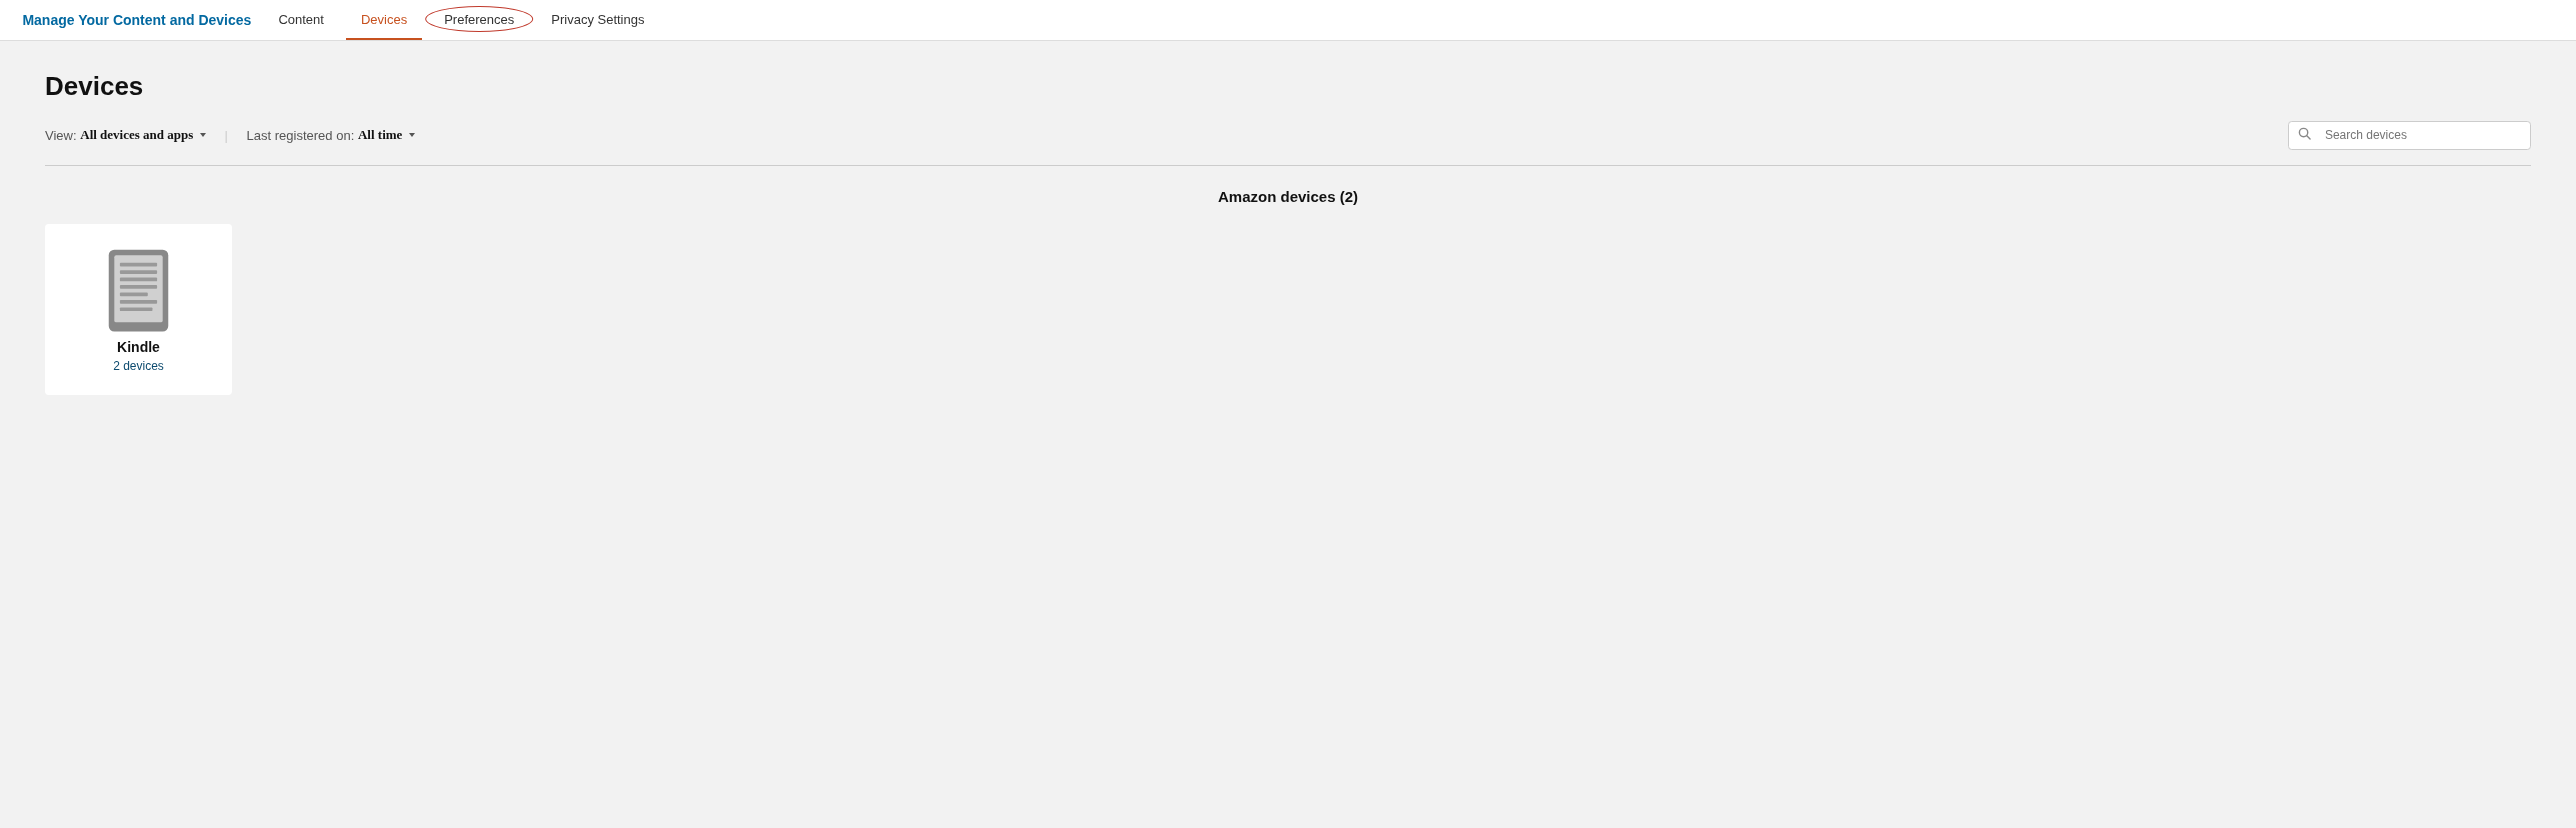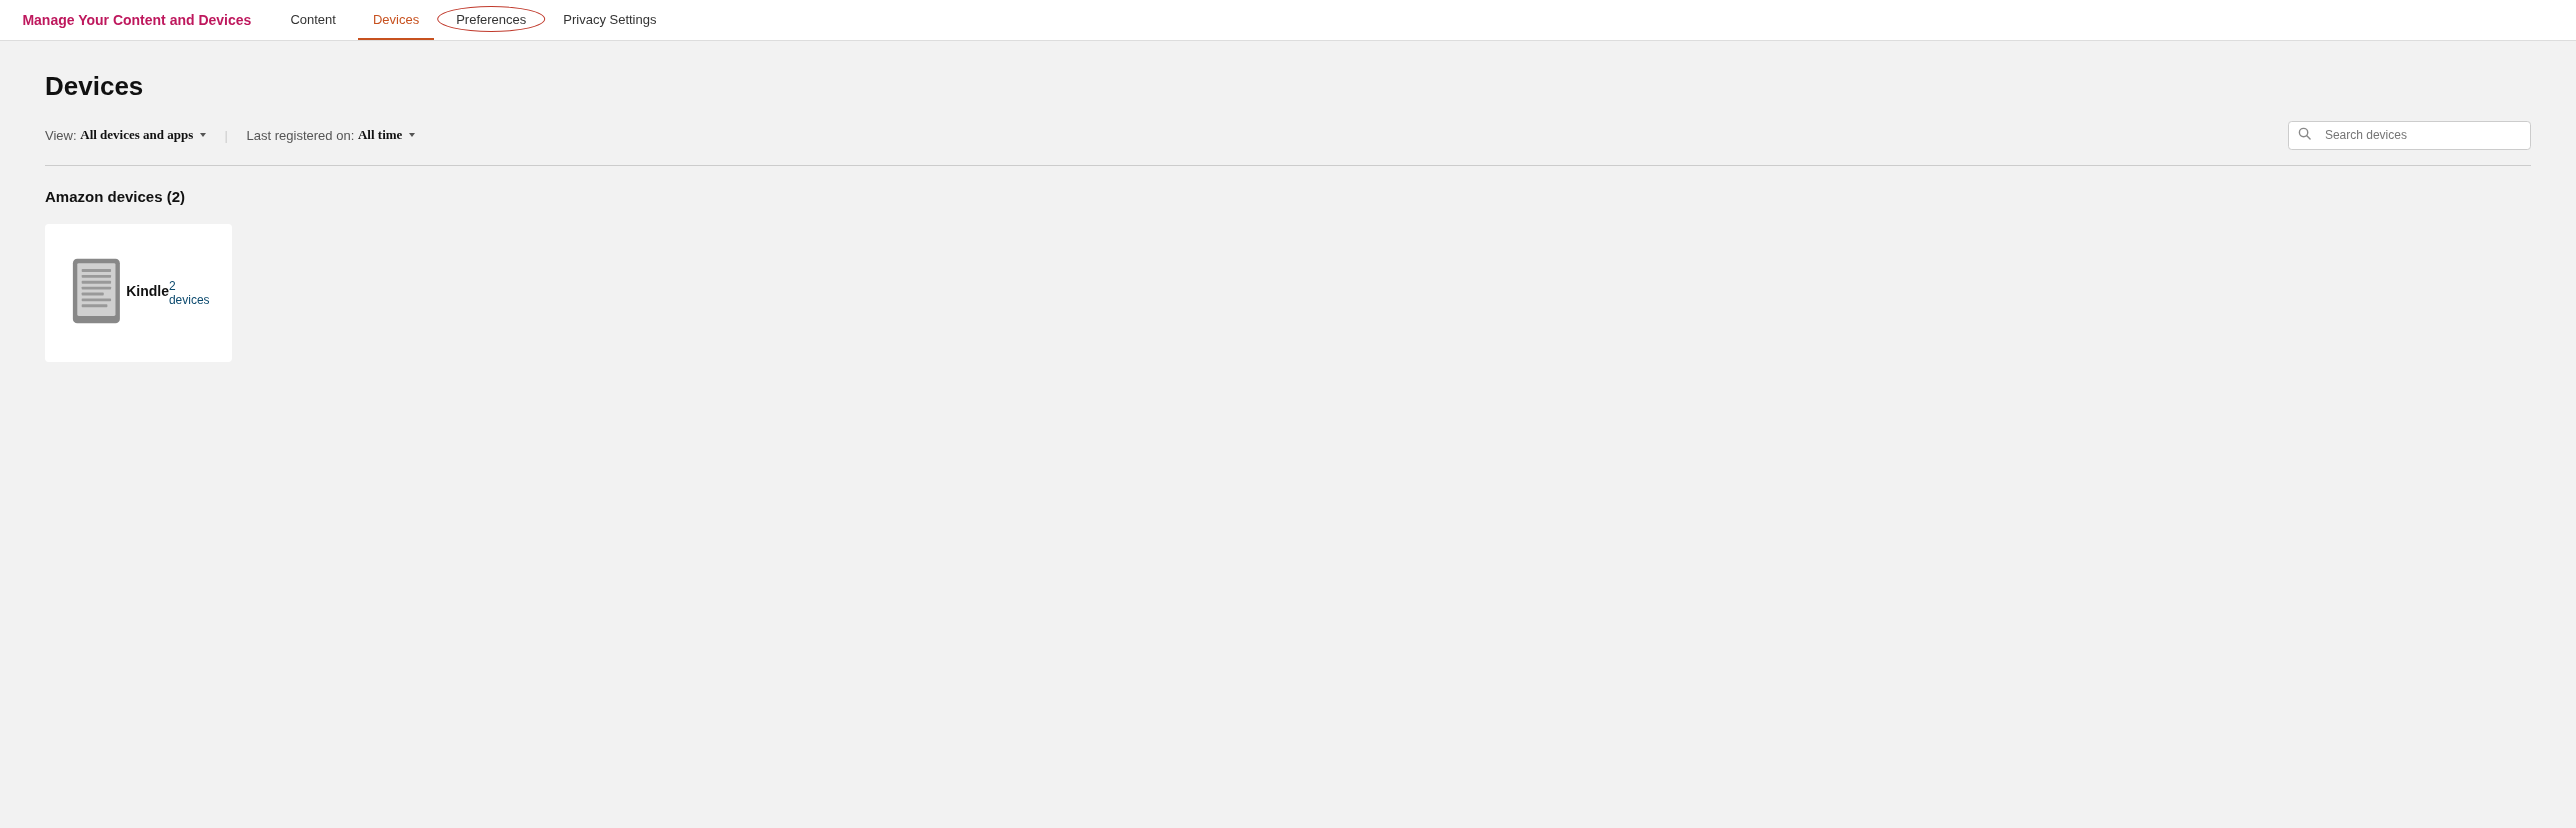--- a/index.html
+++ b/index.html
@@ -21,22 +21,22 @@
       border-bottom: 0.9px solid #ddd;
       display: flex;
       align-items: center;
       padding: 0 22.4px;
       height: 41px;
     }
 
     .header-title {
       font-size: 14px;
       font-weight: bold;
-      color: #be185d;
-      margin-right: 24px;
+      color: #0369a1;
+      margin-right: 12px;
       white-space: nowrap;
     }
 
     .nav-tabs {
       display: flex;
       align-items: flex-start;
       height: 100%;
       gap: 7px;
     }
 
@@ -171,36 +171,37 @@
       border-top: 0.9px solid #ccc;
       margin-bottom: 22.4px;
     }
 
     
     .section-heading {
       font-size: 15px;
       font-weight: bold;
       color: #111;
       margin-bottom: 18.7px;
+      text-align: center;
     }
 
     
     .device-grid {
       display: flex;
       flex-wrap: wrap;
       gap: 15px;
     }
 
     .device-card {
       background: #fff;
       border-radius: 3.7px;
       padding: 22.4px;
       width: 187px;
       display: flex;
-      flex-direction: row;
+      flex-direction: column;
       align-items: center;
       cursor: pointer;
     }
 
     .device-name {
       font-size: 14px;
       font-weight: bold;
       color: #111;
       margin-bottom: 3.7px;
     }

